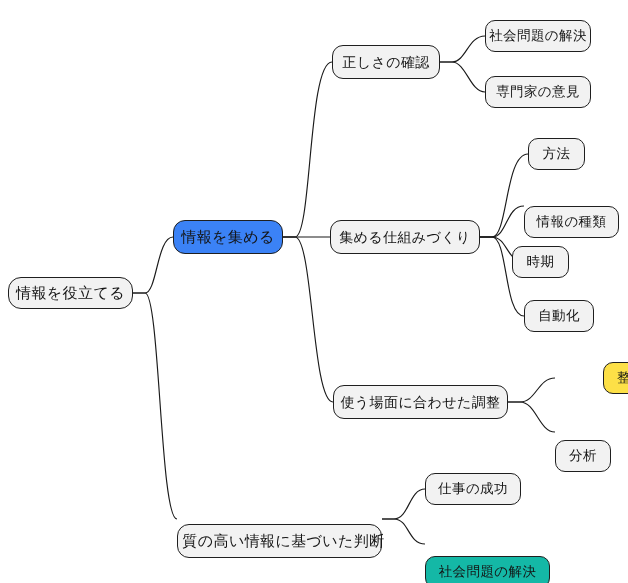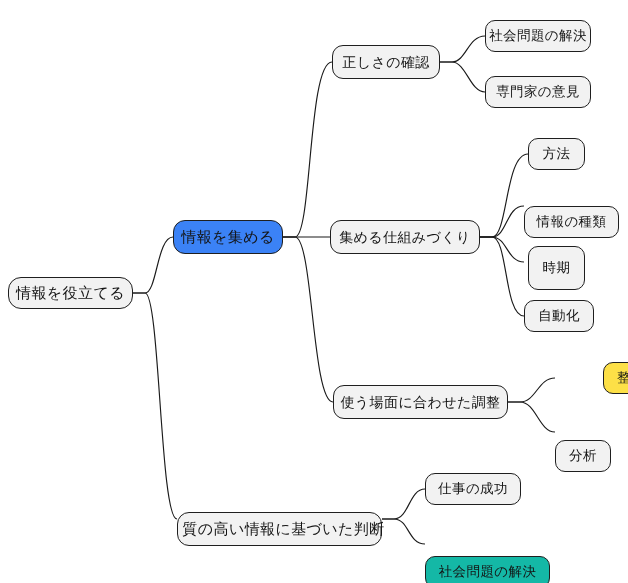--- a/index.html
+++ b/index.html
@@ -74,21 +74,21 @@
       <path d="M 382 519 L 394 519 C 409 519 409 489 425 489" class="edge-path" stroke="#1a1a1a"></path>
       <path d="M 382 519 L 394 519 C 409 519 408 544 425 544" class="edge-path" stroke="#1a1a1a"></path>
     </svg>
   <div id="node-layer">
       <div class="mm-node lvl-root" style="left: 8px; top: 277px; width: 125px; height: 32px; background: rgb(242, 242, 242); border-color: rgb(31, 31, 31);">
         <span class="mm-label">情報を役立てる</span>
       </div>
       <div class="mm-node lvl-1" style="left: 173px; top: 220px; width: 110px; height: 34px; background: #3b82f6; border-color: rgb(31, 31, 31);">
         <span class="mm-label">情報を集める</span>
       </div>
-      <div class="mm-node lvl-1" style="left: 177px; top: 512px; width: 205px; height: 34px; background: rgb(242, 242, 242); border-color: rgb(31, 31, 31); padding-left: 8px;">
+      <div class="mm-node lvl-1" style="left: 177px; top: 524px; width: 205px; height: 34px; background: rgb(242, 242, 242); border-color: rgb(31, 31, 31); padding-left: 8px;">
         <span class="mm-label">質の高い情報に基づいた判断</span>
       </div>
       <div class="mm-node lvl-2" style="left: 332px; top: 45px; width: 108px; height: 34px; background: rgb(242, 242, 242); border-color: rgb(31, 31, 31);">
         <span class="mm-label">正しさの確認</span>
       </div>
       <div class="mm-node lvl-2" style="left: 330px; top: 220px; width: 150px; height: 34px; background: rgb(242, 242, 242); border-color: rgb(31, 31, 31);">
         <span class="mm-label">集める仕組みづくり</span>
       </div>
       <div class="mm-node lvl-2" style="left: 333px; top: 385px; width: 175px; height: 34px; background: rgb(242, 242, 242); border-color: rgb(31, 31, 31);">
         <span class="mm-label">使う場面に合わせた調整</span>
@@ -98,21 +98,21 @@
       </div>
       <div class="mm-node lvl-3" style="left: 485px; top: 76px; width: 106px; height: 32px; background: rgb(242, 242, 242); border-color: rgb(31, 31, 31);">
         <span class="mm-label">専門家の意見</span>
       </div>
       <div class="mm-node lvl-3" style="left: 528px; top: 138px; width: 57px; height: 32px; background: rgb(242, 242, 242); border-color: rgb(31, 31, 31);">
         <span class="mm-label">方法</span>
       </div>
       <div class="mm-node lvl-3" style="left: 524px; top: 206px; width: 95px; height: 32px; background: rgb(242, 242, 242); border-color: rgb(31, 31, 31);">
         <span class="mm-label">情報の種類</span>
       </div>
-      <div class="mm-node lvl-3" style="left: 528px; top: 246px; width: 57px; height: 44px; background: rgb(242, 242, 242); border-color: rgb(31, 31, 31); align-items: center;">
+      <div class="mm-node lvl-3" style="left: 512px; top: 246px; width: 57px; height: 32px; background: rgb(242, 242, 242); border-color: rgb(31, 31, 31); align-items: center;">
         <span class="mm-label">時期</span>
       </div>
       <div class="mm-node lvl-3" style="left: 524px; top: 300px; width: 70px; height: 32px; background: rgb(242, 242, 242); border-color: rgb(31, 31, 31);">
         <span class="mm-label">自動化</span>
       </div>
       <div class="mm-node lvl-3" style="left: 555px; top: 362px; width: 56px; height: 32px; background: #fde047; border-color: rgb(31, 31, 31); margin-left: 48px;">
         <span class="mm-label">整理</span>
       </div>
       <div class="mm-node lvl-3" style="left: 555px; top: 416px; width: 56px; height: 32px; background: rgb(242, 242, 242); border-color: rgb(31, 31, 31); margin-top: 24px;">
         <span class="mm-label">分析</span>

